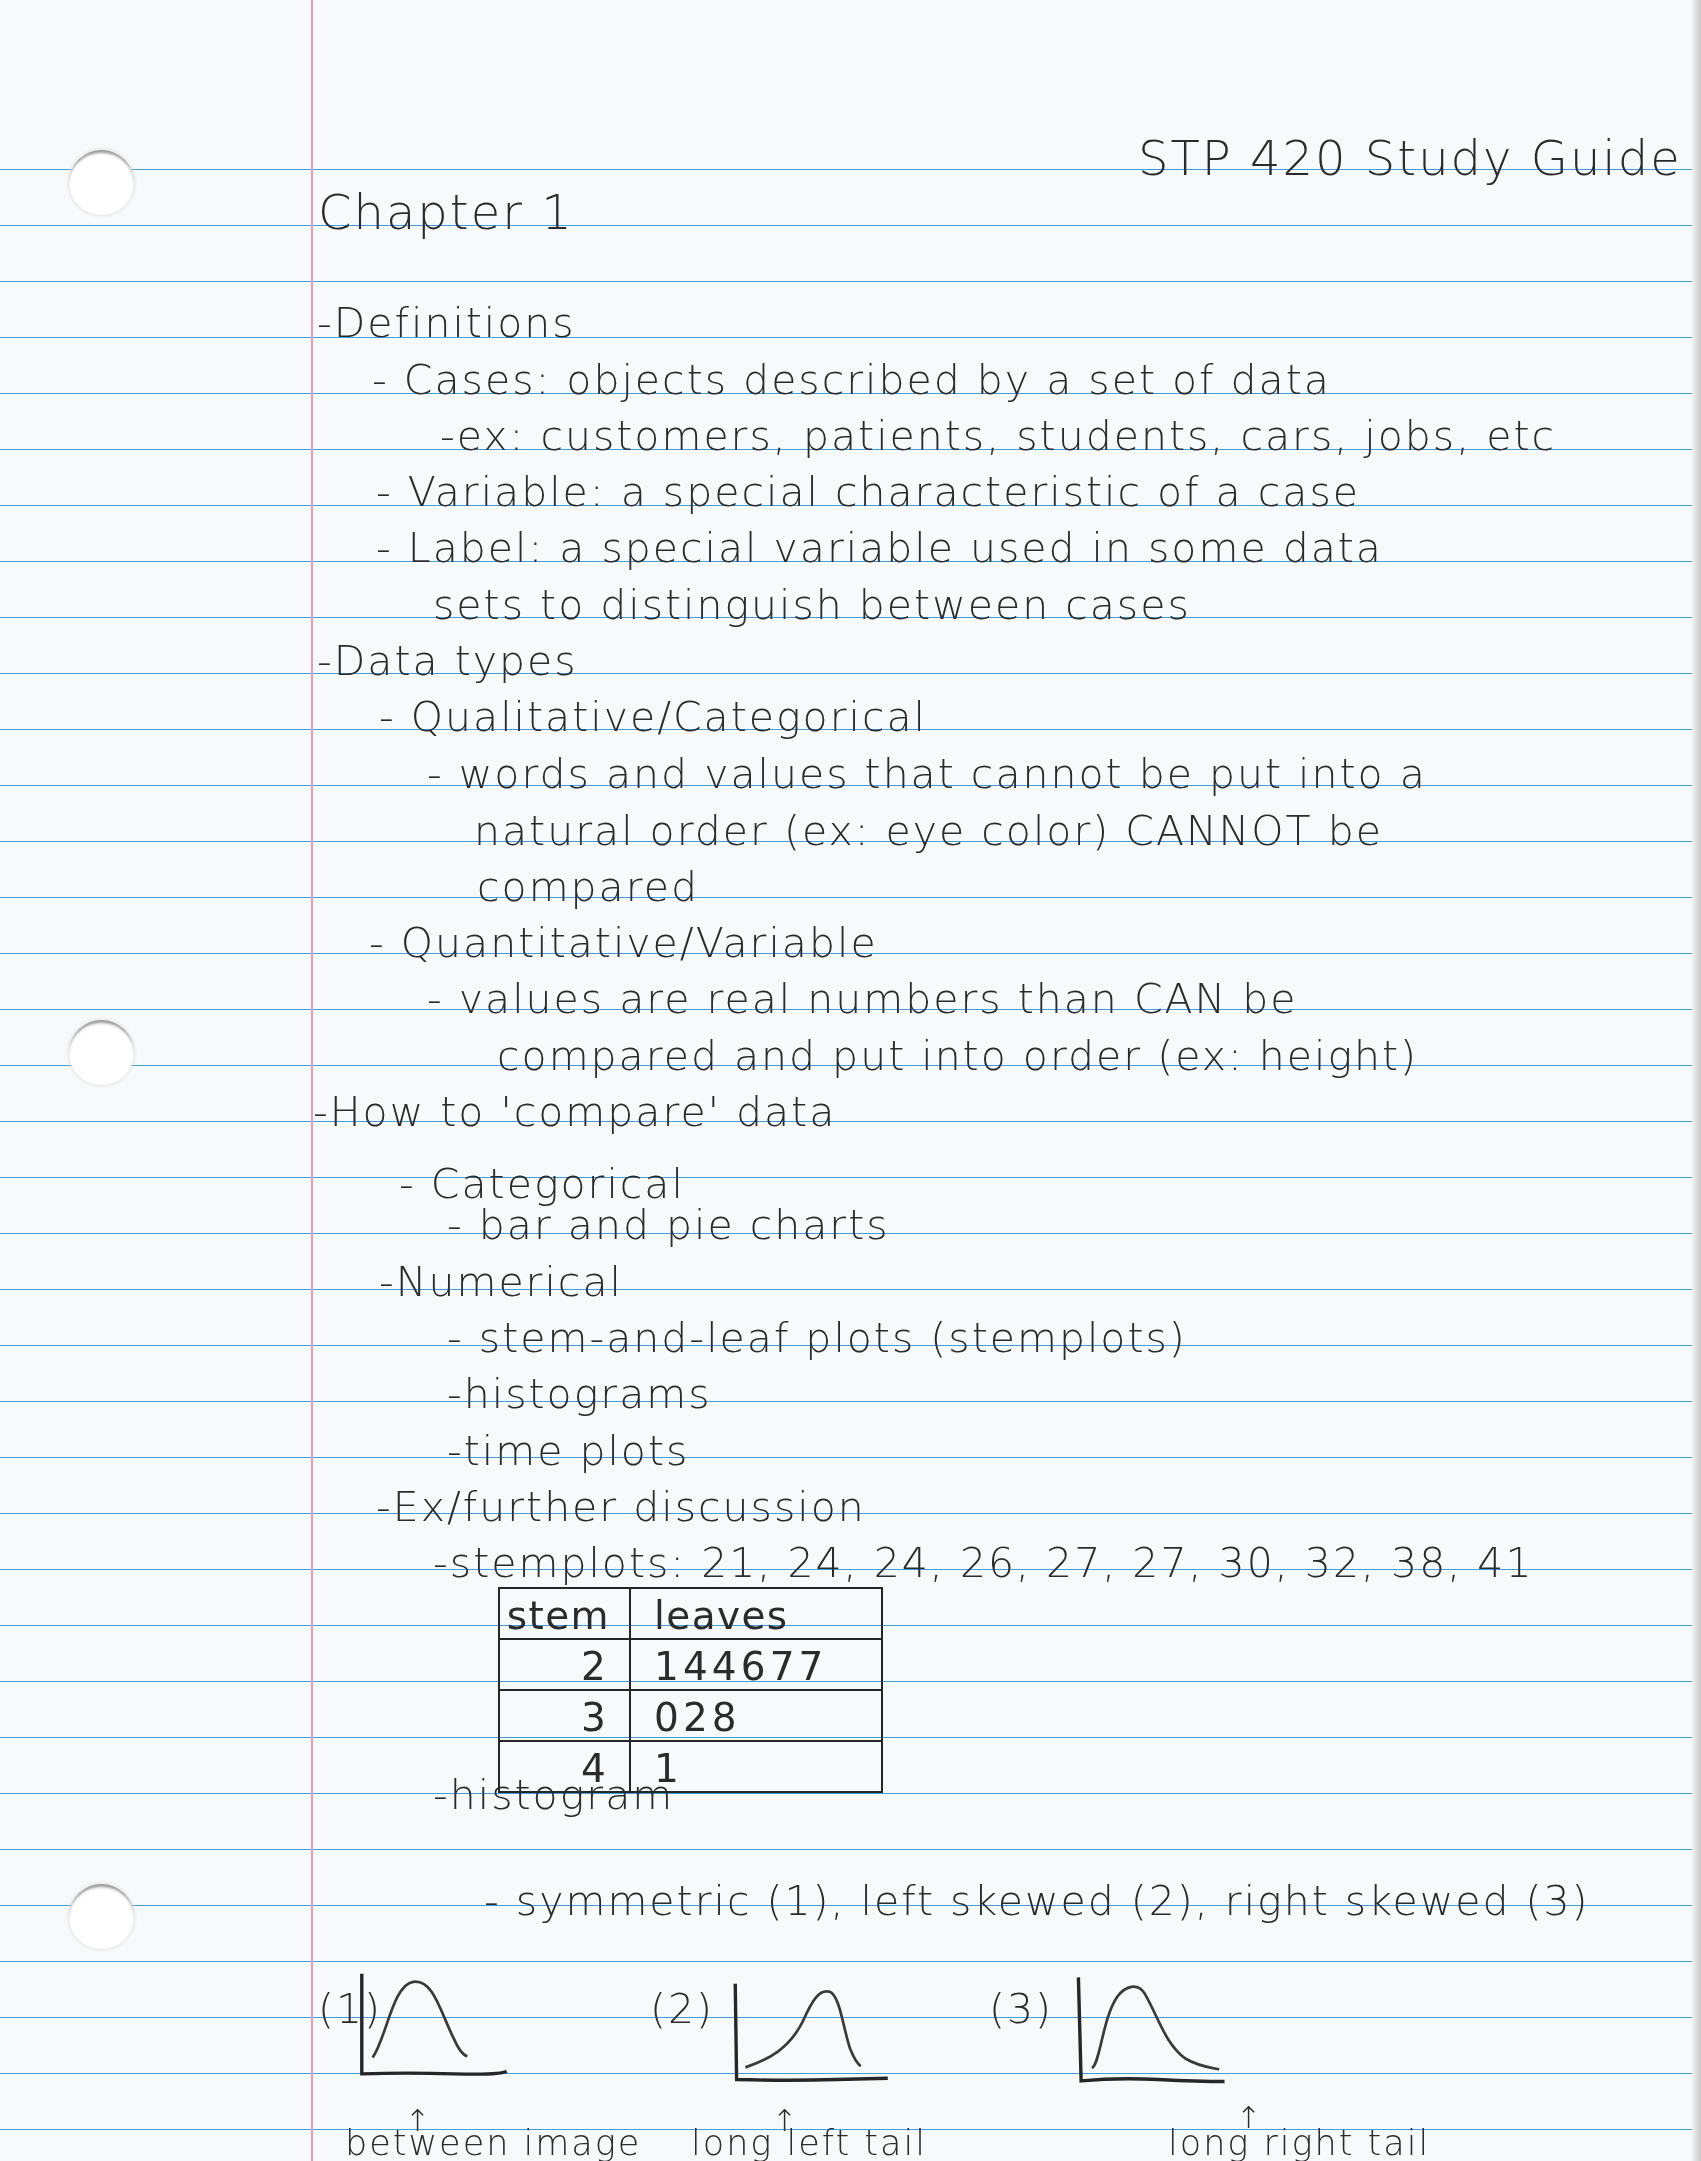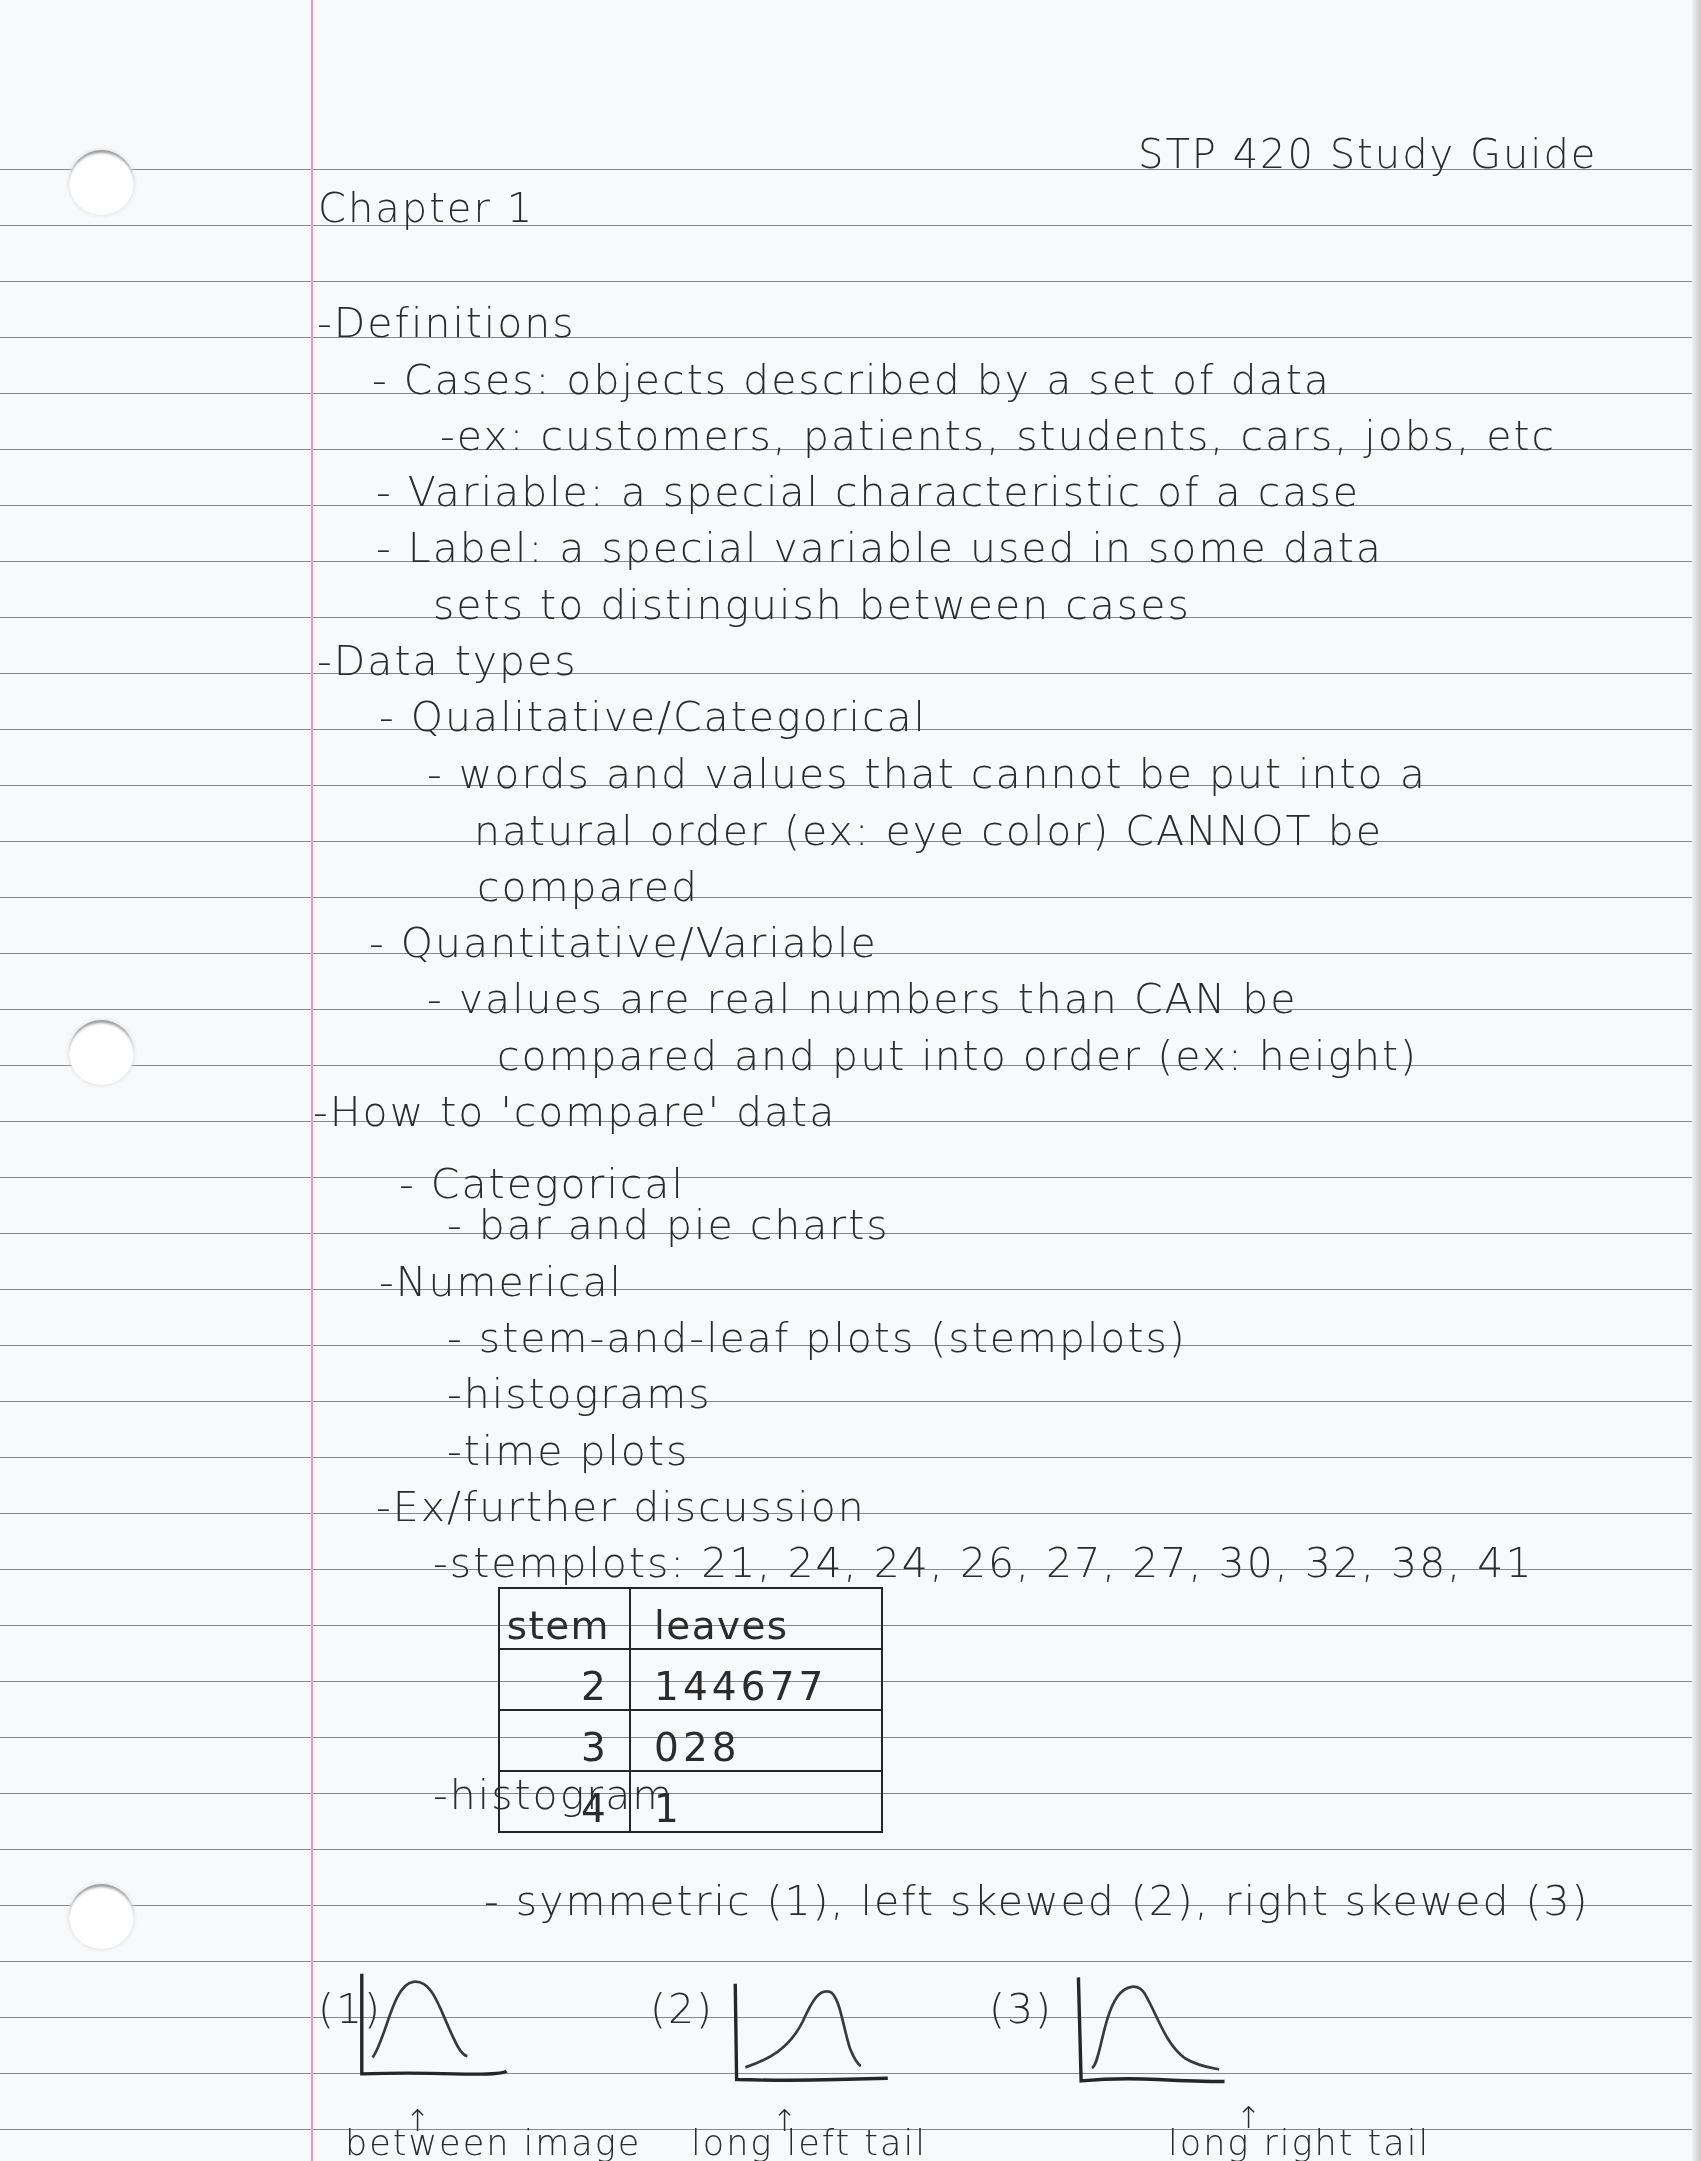--- a/index.html
+++ b/index.html
@@ -35,27 +35,27 @@
     background: #ffffff;
     box-shadow: inset 0 4.1px 2.7px -1.4px #9a9a9a, 0 0 4.1px #d8d8d8;
   }
   .hw {
     position: absolute; white-space: nowrap;
     font-family: "DejaVu Sans", sans-serif;
     font-size: 41px; line-height: 1; letter-spacing: 2px;
     color: #2b2b2b; font-weight: 300;
     transform-origin: left bottom;
   }
-  .title { font-size: 40px; }
+  .title { font-size: 48px; }
   .stem-table {
     position: absolute; left: 498px; top: 1587px;
     border-collapse: collapse;
   }
   .stem-table td {
-    border: 2.7px solid #262626; height: 61px; padding: 0;
+    border: 2.7px solid #262626; height: 51px; padding: 0;
     font-family: "DejaVu Sans", sans-serif; font-size: 39px; color: #2b2b2b;
     vertical-align: bottom; letter-spacing: 4.1px;
   }
   .stem-table td.stem { width: 126px; text-align: right; padding-right: 19px; box-sizing: border-box; }
   .stem-table td.leaves { width: 252px; text-align: left; padding-left: 23px; box-sizing: border-box; }
   .stem-table tr.head td.stem { text-align: left; padding-left: 6.8px; letter-spacing: 1.4px; }
   .stem-table tr.head td.leaves { letter-spacing: 1.4px; }
   .curve-svg { position: absolute; overflow: visible; }
   .sketch-label { font-size: 35px; }
 </style>

